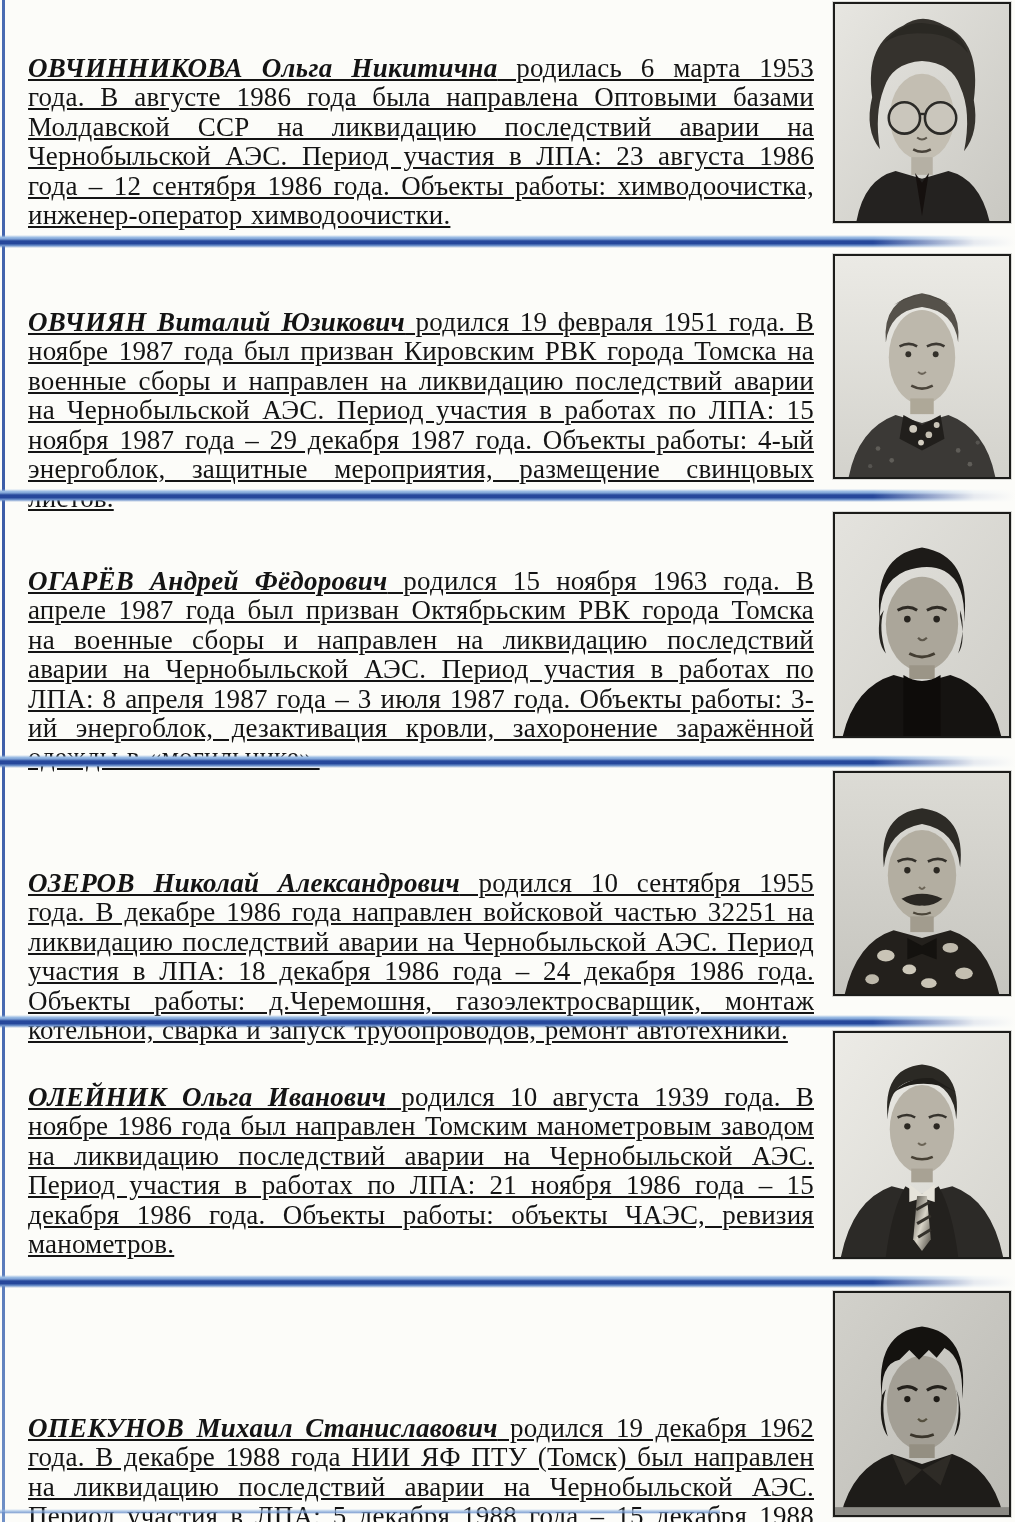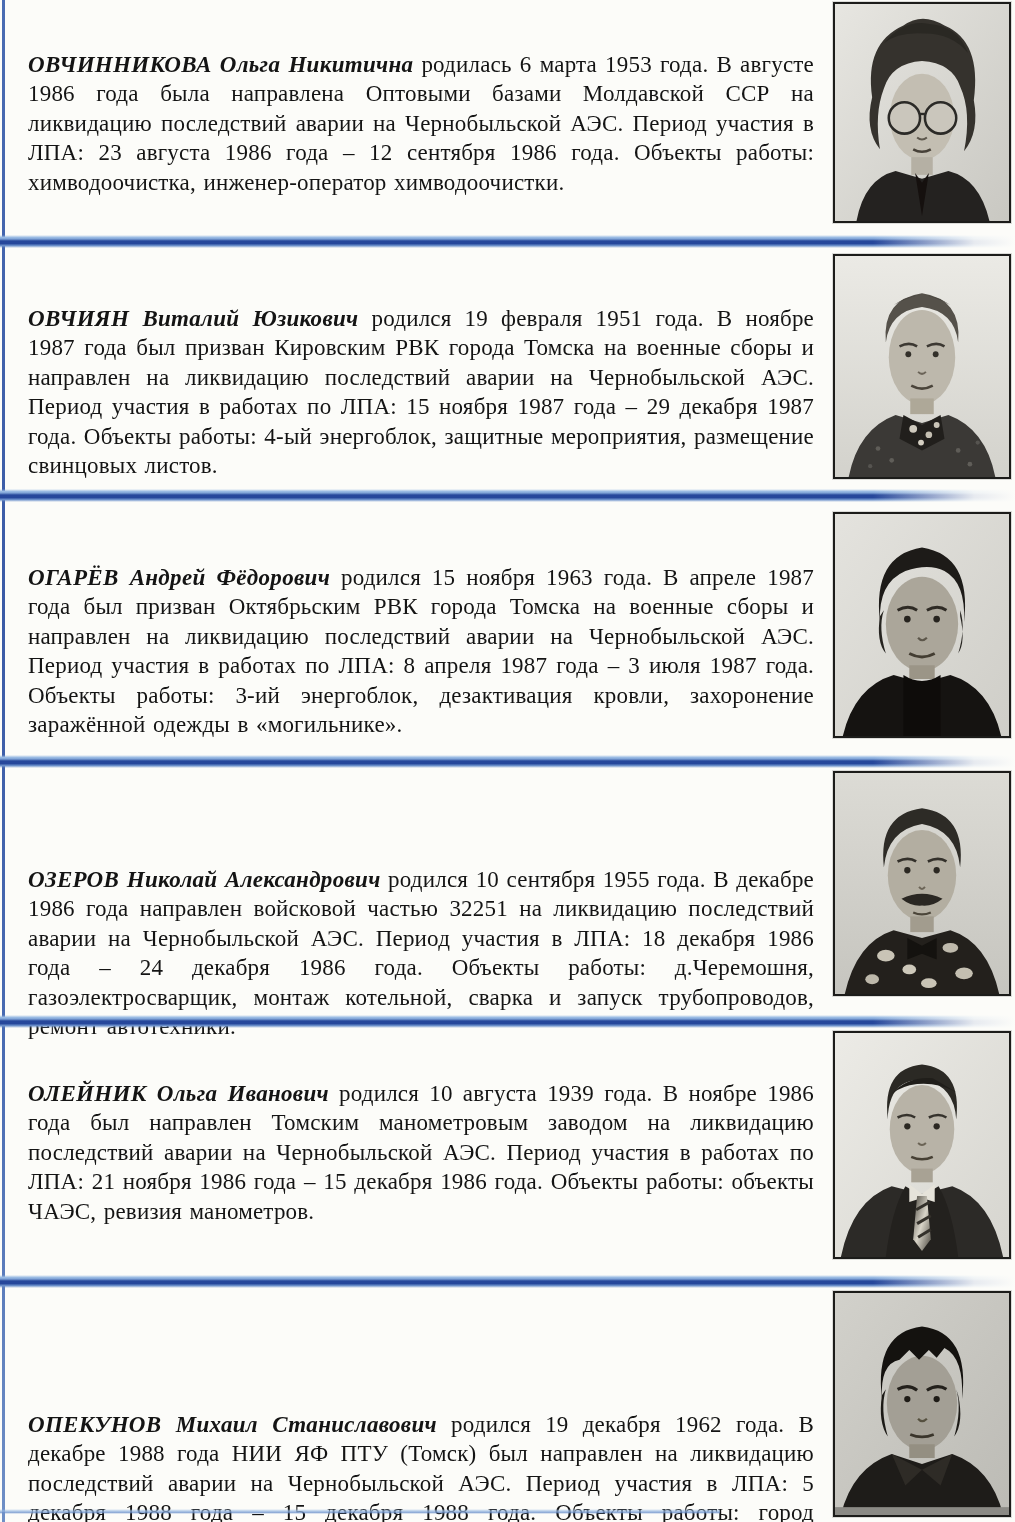--- a/index.html
+++ b/index.html
@@ -33,24 +33,25 @@
   }
   .sep-1{top:235px;} .sep-2{top:489px;} .sep-3{top:755px;}
   .sep-4{top:1015px;} .sep-5{top:1275px;}
   .bottom-line{
     position:absolute;left:0;top:1509px;width:720px;height:5px;
     background:linear-gradient(180deg,rgba(255,255,255,0),#9bbce4 40%,#6d92cc 70%,rgba(255,255,255,0));
     opacity:.75;
   }
   .entry-text{
     position:absolute;left:28px;width:786px;
-    font-size:23px;line-height:29.4px;
+    font-size:27px;line-height:29.4px;
     text-align:justify;
     letter-spacing:.2px;
     word-spacing:1.5px;
+    text-decoration:underline;
   }
   .entry-text .name{
     font-weight:700;font-style:italic;
     letter-spacing:.3px;
   }
   .et-1{top:27px;} .et-2{top:281px;} .et-3{top:540px;}
   .et-4{top:842px;} .et-5{top:1056px;} .et-6{top:1387px;}
 
   .photo{
     position:absolute;left:833px;width:178px;

